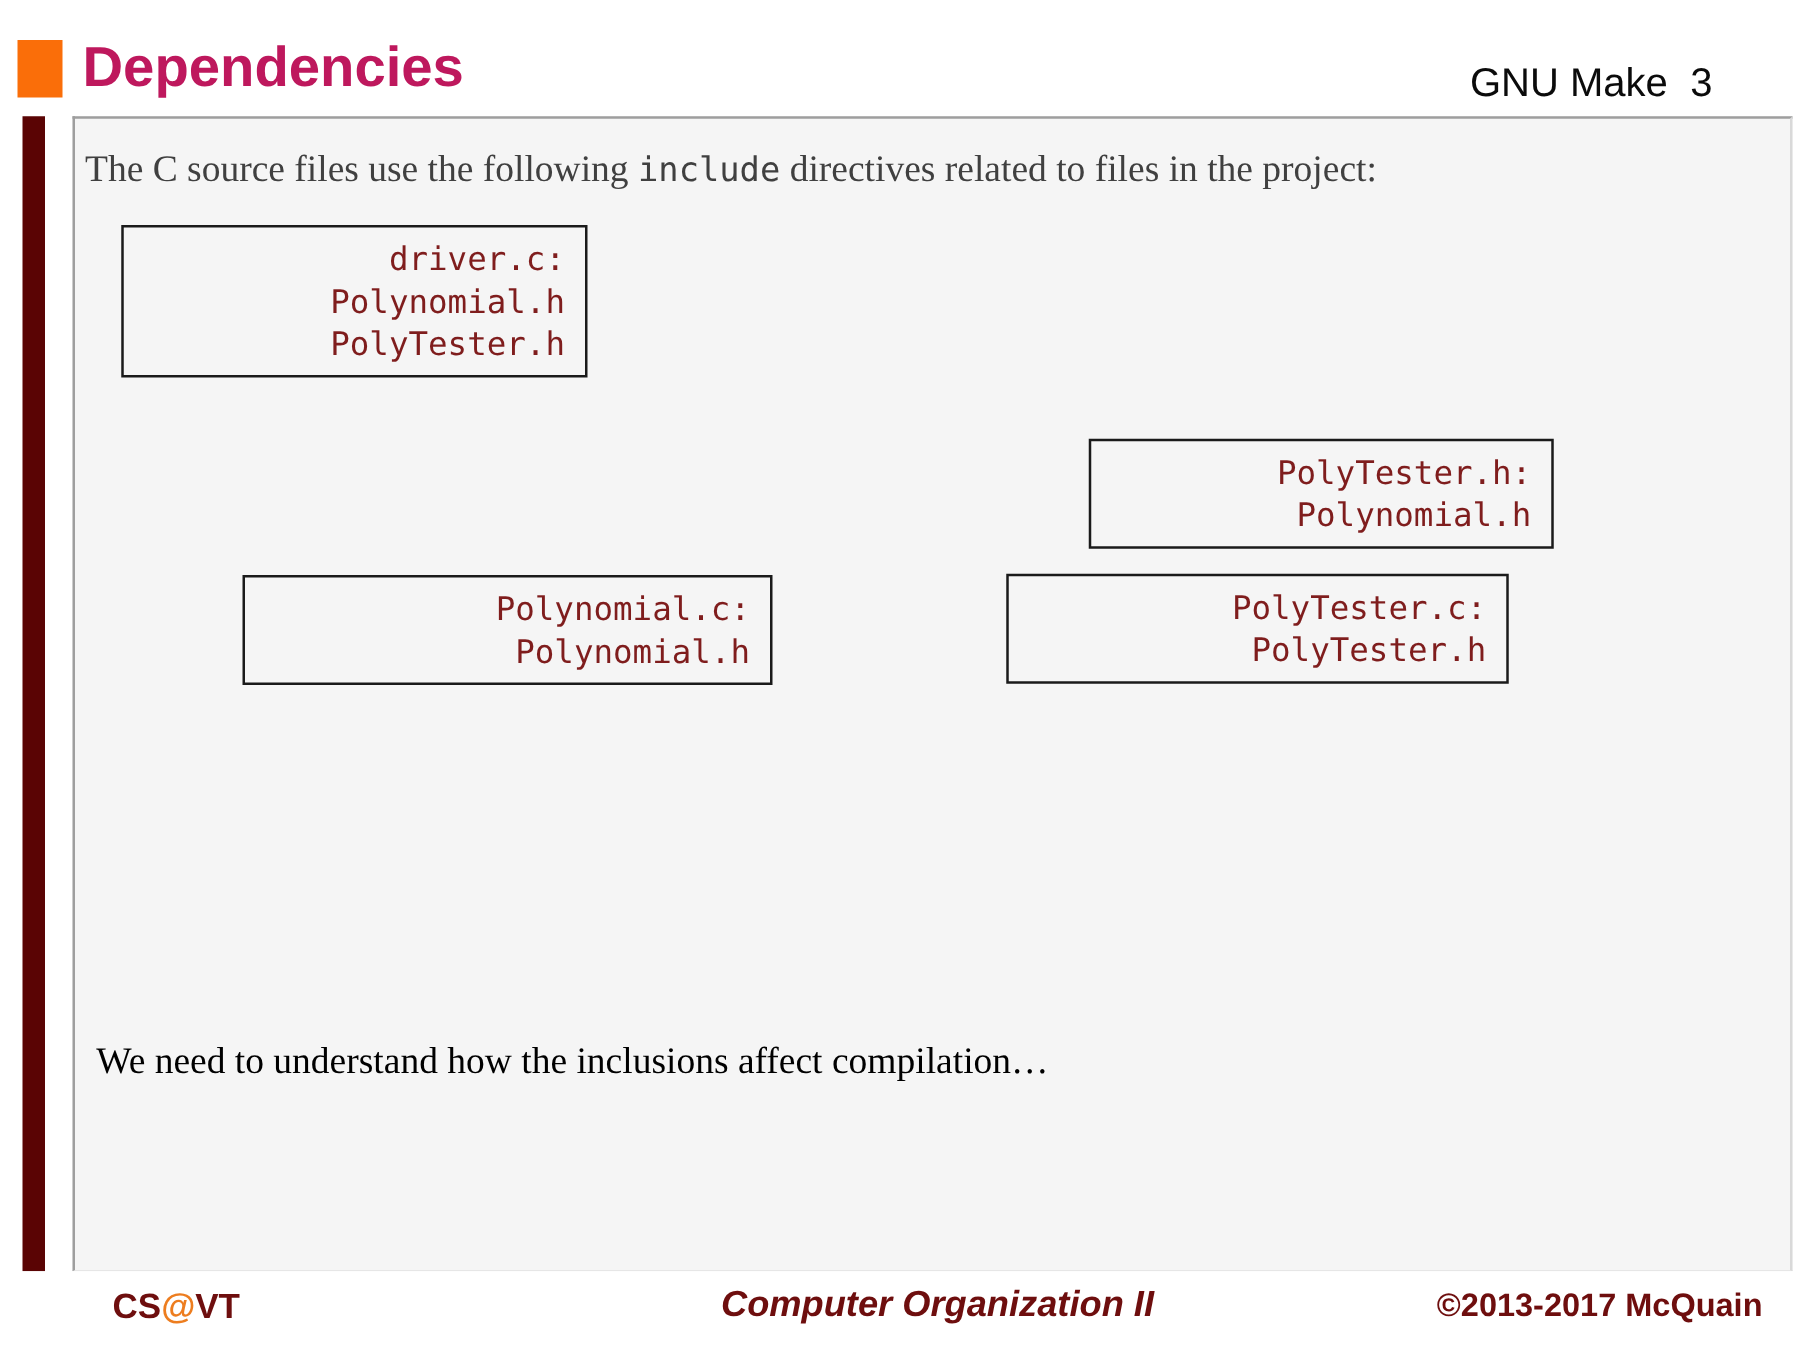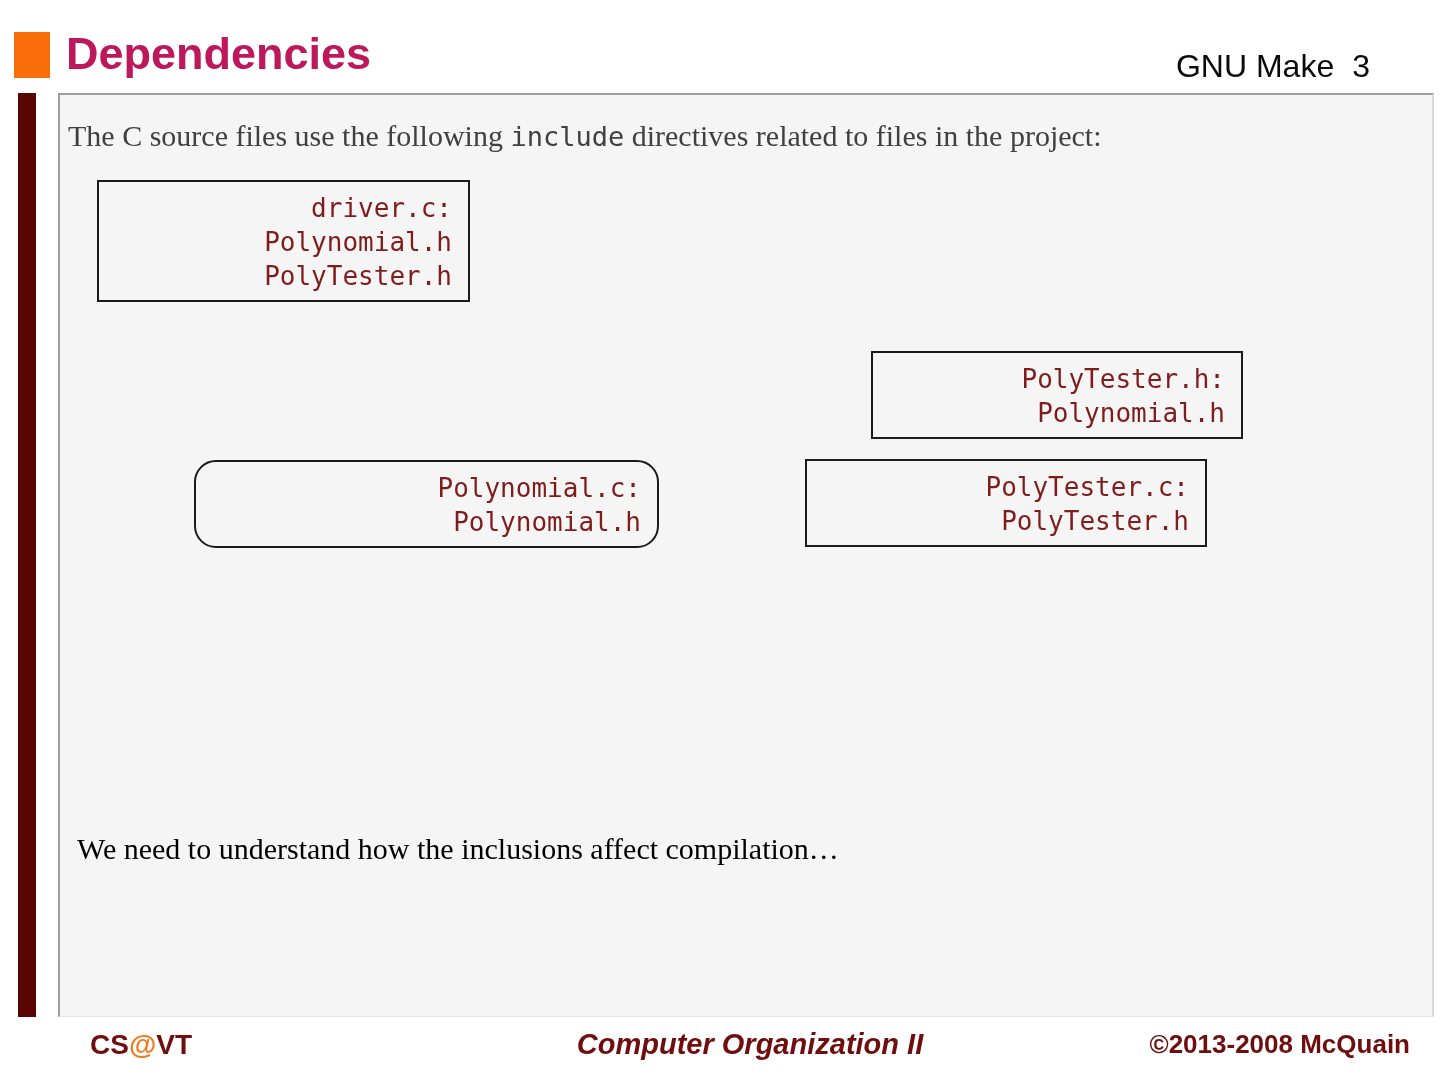--- a/index.html
+++ b/index.html
@@ -49,21 +49,21 @@
     border: 2px solid #1a1a1a;
     background: #f5f5f5;
     font-family: "DejaVu Sans Mono", monospace;
     font-size: 26px; line-height: 34px; color: #7f1d1d;
     white-space: pre;
     padding: 9px 16px 7px 16px;
     text-align: right;
   }
   .dep-box.box-driver     { left: 37px;  top: 85px;  width: 373px; }
   .dep-box.box-polytesterh{ left: 770px; top: 256px; width: 372px; margin-left: 41px; }
-  .dep-box.box-polynomialc{ left: 134px; top: 365px; width: 465px; border-radius: 22px; }
+  .dep-box.box-polynomialc{ left: 134px; top: 365px; width: 424px; }
   .dep-box.box-polytesterc{ left: 745px; top: 364px; width: 402px; }
 
   .closing-line {
     position: absolute; left: 17px; top: 737px;
     font-family: "Liberation Serif", serif;
     font-size: 30px; color: #000000; white-space: nowrap;
   }
 
   .footer {
     position: absolute; left: 0; bottom: 0; width: 100%; height: 63px;
@@ -117,14 +117,14 @@
 
   <div class="closing-line">We need to understand how the inclusions affect compilation…</div>
 
 </div>
 
 <div class="footer">
   <div class="footer-left">
     <span>CS</span><span class="at-sign">@</span><span>VT</span>
   </div>
   <div class="footer-center">Computer Organization II</div>
-  <div class="footer-right">©2013-2008 McQuain</div>
+  <div class="footer-right">©2013-2017 McQuain</div>
 </div>
 
 </body></html>

